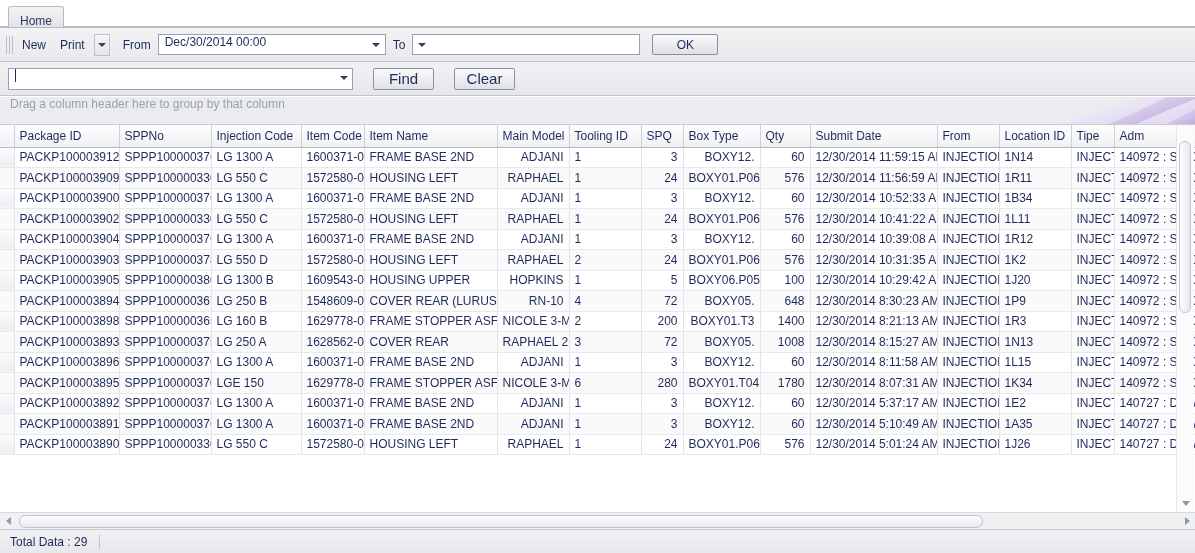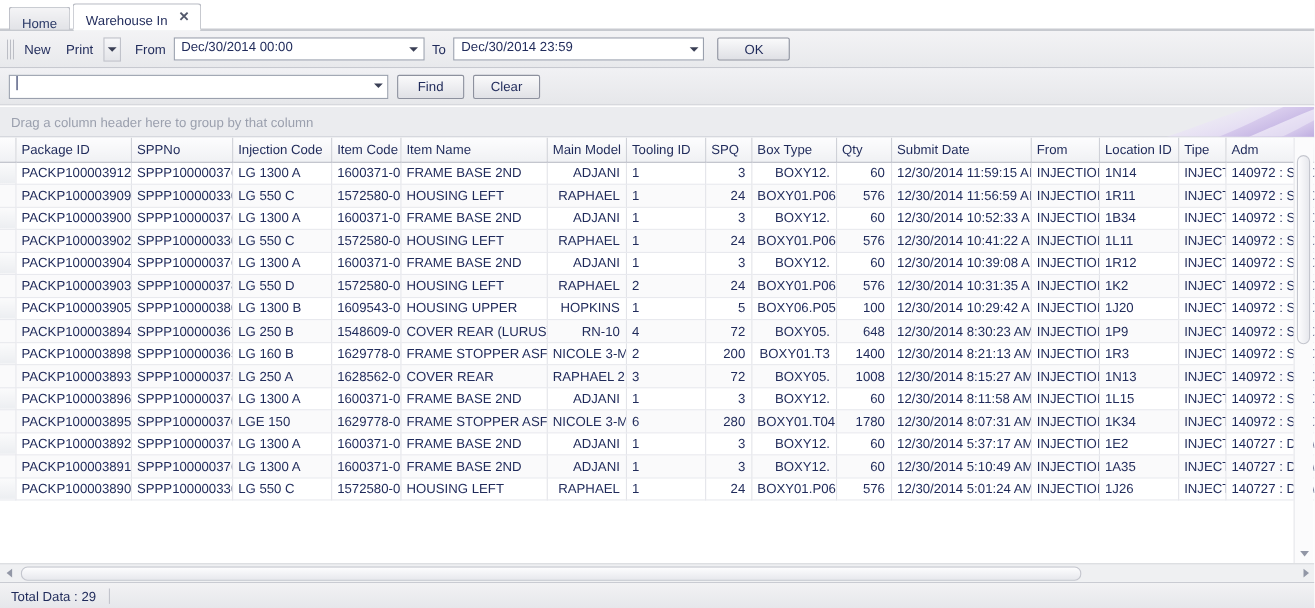--- a/index.html
+++ b/index.html
@@ -204,22 +204,22 @@
   .caret-bar {
     display: inline-block;
     width: 1px;
     height: 13px;
     background: #1f2a5a;
     vertical-align: -2px;
   }
   .fb-btn {
     width: 61px;
     height: 22px;
-    margin-left: 8px;
-    font-size: 12px;
+    margin-left: 20px;
+    font-size: 15px;
     color: #1f2a5a;
     background: linear-gradient(to bottom, #fafafb, #e0e1e6);
     border: 1px solid #8d919e;
     border-radius: 2px;
     display: flex;
     align-items: center;
     justify-content: center;
     cursor: pointer;
     box-sizing: border-box;
   }
@@ -233,21 +233,20 @@
     position: relative;
     overflow: hidden;
     display: flex;
     flex-direction: column;
   }
   .group-panel {
     height: 28px;
     background: #ebecef;
     border-bottom: 1px solid #c9cbd2;
     display: flex;
-    align-items: center;
     padding-left: 10px;
     color: #9ba0ae;
     font-size: 12px;
     box-sizing: border-box;
     position: relative;
     overflow: hidden;
   }
   .swoosh {
     position: absolute;
     right: 0;
@@ -423,43 +422,38 @@
 </style>
 </head>
 <body>
 
 <div class="app">
 
   <div class="tabstrip">
     <div class="tab">
       <span>Home</span>
     </div>
-    <div class="tab active">
-      <span>Warehouse In</span>
-      <span class="tab-close">✕</span>
-    </div>
   </div>
 
   <div class="toolbar">
     <div class="grip"></div>
     <div class="tb-btn">New</div>
     <div class="tb-btn">Print</div>
     <div class="tb-overflow">
       <span class="caret-dn"></span>
     </div>
     <div class="tb-label">From</div>
     <div class="combo dt-from">
       <div class="cval">Dec/30/2014 00:00</div>
       <div class="cbtn">
         <span class="caret-dn"></span>
       </div>
     </div>
     <div class="tb-label">To</div>
     <div class="combo dt-to">
-      <div class="cval">Dec/30/2014 23:59</div>
       <div class="cbtn">
         <span class="caret-dn"></span>
       </div>
     </div>
     <div class="ok-btn">OK</div>
   </div>
 
   <div class="findbar">
     <div class="combo find-combo">
       <div class="cval"><span class="caret-bar"></span><span></span></div>

